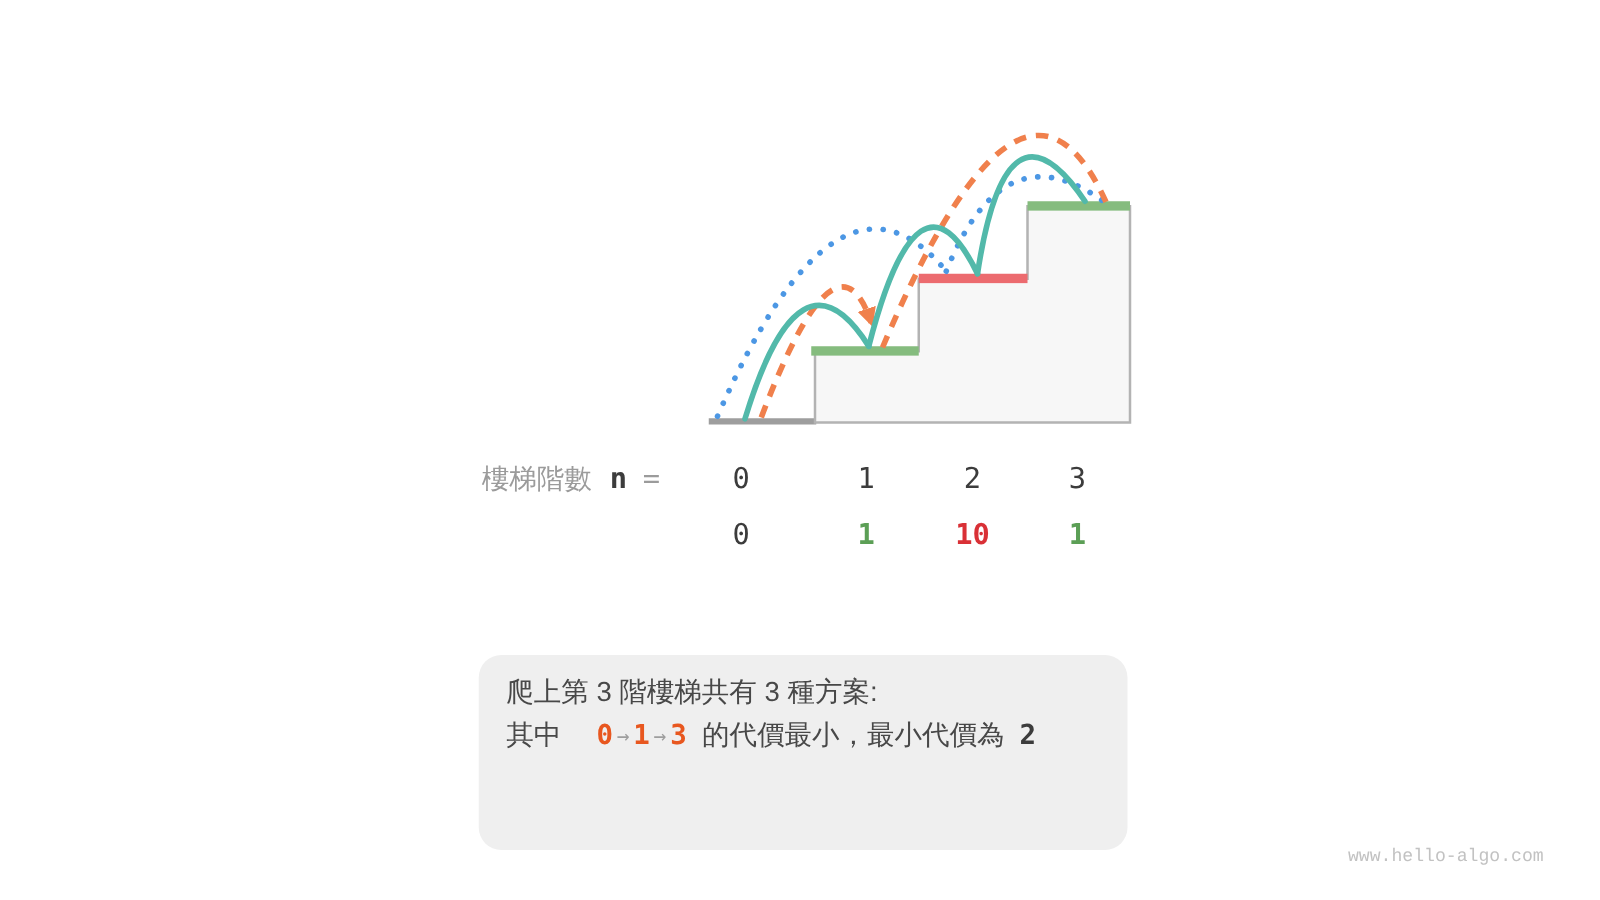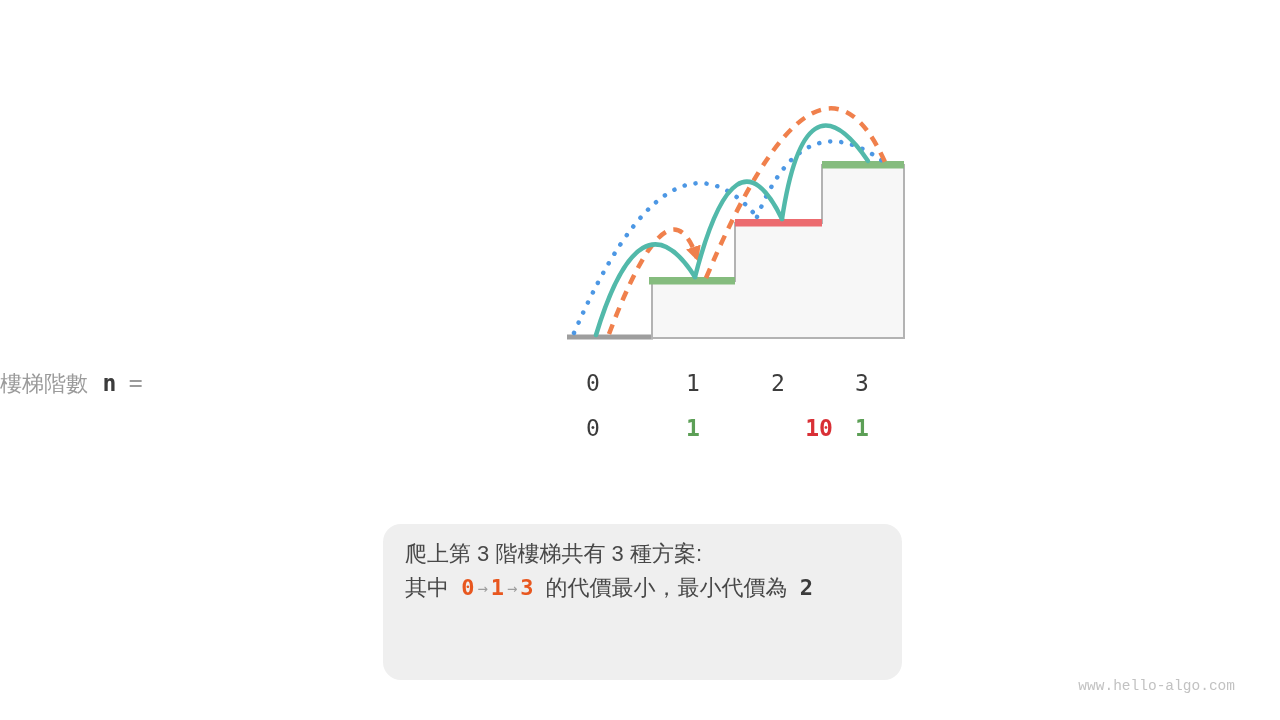--- a/index.html
+++ b/index.html
@@ -2,46 +2,46 @@
 <html><head>
 <meta charset="utf-8">
 <style>
   html,body{margin:0;padding:0;background:#ffffff;width:1280px;height:720px;overflow:hidden;}
   .stage{position:relative;width:1280px;height:720px;background:#ffffff;
          font-family:"Liberation Sans",sans-serif;}
   svg{position:absolute;left:0;top:0;}
 
   
   .trow{position:absolute;left:0;width:1280px;height:30px;line-height:30px;}
-  .tlabel{position:absolute;left:0;top:0;width:528px;text-align:left;white-space:nowrap;}
+  .tlabel{position:absolute;left:0;top:0;width:528px;text-align:right;white-space:nowrap;}
   .cjk{font-family:"Liberation Sans",sans-serif;font-size:22px;}
   .mono{font-family:"DejaVu Sans Mono",monospace;font-size:23px;}
   .gray{color:#9b9b9b;}
   .dark{color:#3c3c3c;}
   .varn{color:#3c3c3c;font-weight:700;margin:0 6px;}
   .eq{margin-left:2px;}
   .tlabel .cjk{margin-right:4px;}
   .cell{position:absolute;top:0;transform:translateX(-50%);}
   .green-v{color:#5c9f56;font-weight:700;}
-  .red-v{color:#d93036;font-weight:700;margin-left:41px;}
+  .red-v{color:#d93036;font-weight:700;}
 
   
   .note-box{position:absolute;left:383px;top:524px;width:519px;height:156px;
             background:#efefef;border-radius:18px;box-sizing:border-box;
             padding:13px 22px 0 22px;}
   .note-line{white-space:nowrap;height:34px;line-height:34px;color:#484848;font-size:22px;}
   .seq b{font-style:normal;font-weight:700;font-family:"DejaVu Sans Mono",monospace;font-size:22px;}
   .seq i{font-style:normal;color:#9e9e9e;font-family:"DejaVu Sans Mono",monospace;
          font-size:17px;margin:0 3px;vertical-align:1px;}
   .seq-teal b{color:#3d948b;}
   .seq-blue b{color:#2080d9;}
   .seq-orange b{color:#e8571f;}
   .comma{color:#8a8a8a;font-family:"DejaVu Sans Mono",monospace;font-size:22px;margin:0 8px;}
   .l3-num{color:#3c3c3c;font-weight:700;font-family:"DejaVu Sans Mono",monospace;font-size:22px;margin-left:6px;}
-  .l3-part{margin-right:6px;}
+  .l3-part{margin-right:22px;}
   .l3-mid{margin-left:6px;}
 
   
   .watermark{position:absolute;top:678px;right:45px;color:#c2c2c2;
              font-family:Liberation Mono, monospace;font-size:14.5px;}
 </style>
 </head>
 <body>
 
 <div class="stage">

